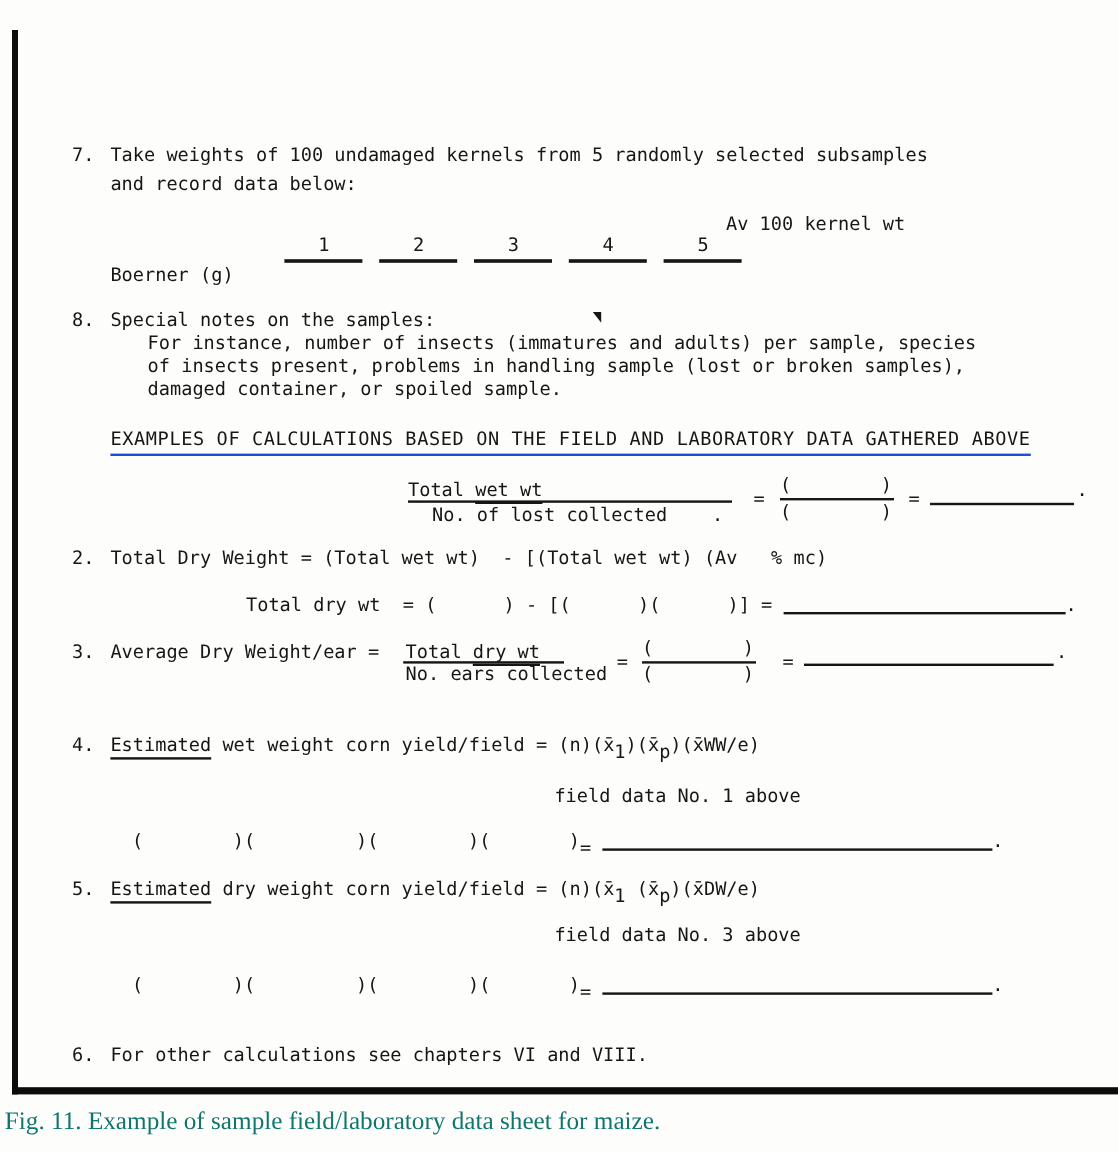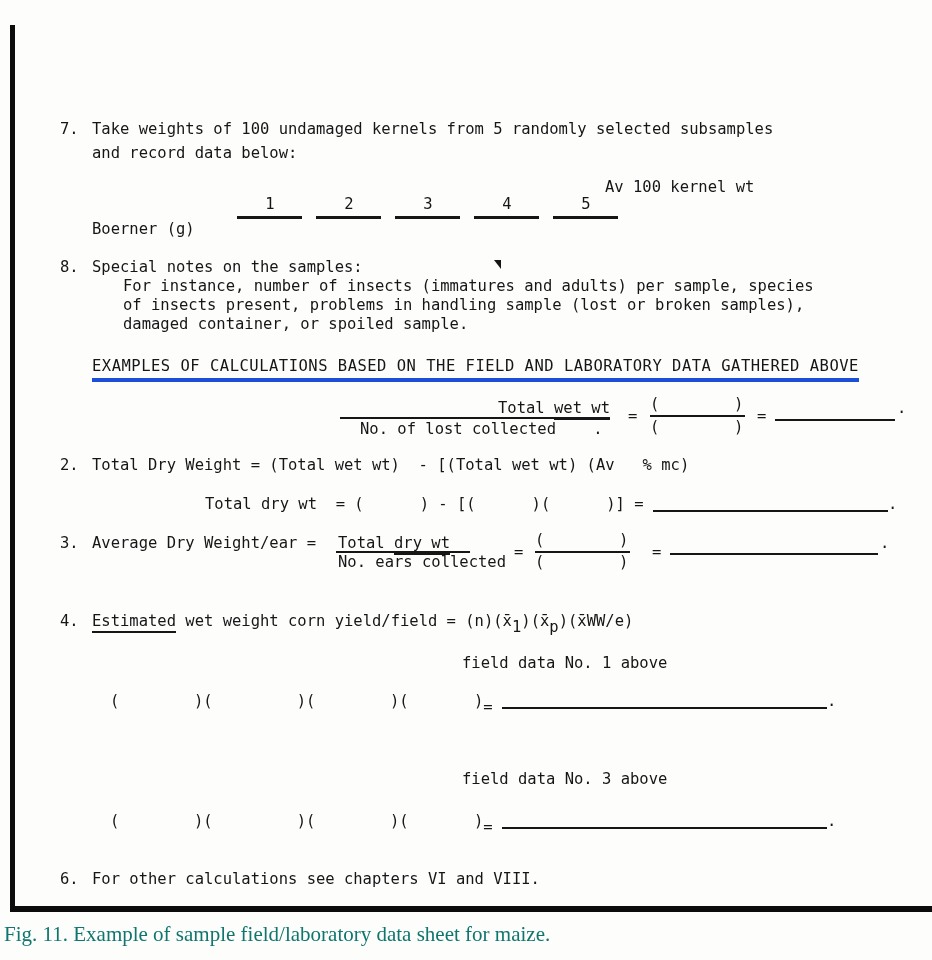--- a/index.html
+++ b/index.html
@@ -7,24 +7,24 @@
     position:relative;width:932px;height:960px;background:#fdfdfc;overflow:hidden;
     font-family:"DejaVu Sans Mono",monospace;color:#161616;
   }
   .line{position:absolute;white-space:pre;font-size:15.5px;line-height:19px;}
   .num{display:inline-block;width:32px;}
   .bar{position:absolute;background:#161616;height:2px;}
   .u{border-bottom:2px solid #161616;padding-bottom:1px;}
   .sub{position:relative;top:6px;}
   .loweq{position:relative;top:6px;}
   .iblank{display:inline-block;border-bottom:2px solid #161616;height:12px;vertical-align:-3px;}
-  .heading{border-bottom:4px solid #1d4ed8;padding-bottom:2px;letter-spacing:0.5px;}
+  .heading{border-bottom:2px solid #1d4ed8;padding-bottom:2px;letter-spacing:0.5px;}
   .kcell{display:inline-block;width:65px;margin-right:14px;border-bottom:3px solid #161616;
          text-align:center;padding-bottom:2px;}
-  .fracnum{text-align:right;}
+  .fracnum{text-align:left;}
   .box-left-border{position:absolute;left:10px;top:25px;width:5px;height:887px;background:#0c0c0c;}
   .box-bottom-border{position:absolute;left:10px;top:906px;width:922px;height:6px;background:#0c0c0c;}
   .ink-mark{position:absolute;left:494px;top:260px;width:0;height:0;
             border-top:9px solid #161616;border-left:7px solid transparent;}
   .caption{position:absolute;left:4px;top:922px;white-space:pre;
            font-family:"Liberation Serif",serif;font-size:21px;color:#0f766e;}
 </style>
 </head>
 <body>
 
@@ -75,20 +75,21 @@
   <div class="bar" style="left:535px;top:551px;width:95px"></div>
   <div class="line" style="left:535px;top:553px">(        )</div>
   <div class="line" style="left:652px;top:543px">=</div>
   <div class="bar" style="left:670px;top:553px;width:208px"></div>
   <div class="line" style="left:880px;top:534px">.</div>
 
   <div class="line" style="left:60px;top:612px"><span class="num">4.</span><span class="u">Estimated</span><span> wet weight corn yield/field = (n)(x̄</span><span class="sub">1</span><span>)(x̄</span><span class="sub">p</span><span>)(x̄WW/e)</span></div>
   <div class="line" style="left:462px;top:654px">field data No. 1 above</div>
   <div class="line" style="left:110px;top:692px"><span>(        )(         )(        )(       )</span><span class="loweq">= </span><span class="iblank" style="width:325px"></span><span>.</span></div>
 
+  <div class="line" style="left:60px;top:732px"><span class="num">5.</span><span class="u">Estimated</span><span> dry weight corn yield/field = (n)(x̄</span><span class="sub">1</span><span> (x̄</span><span class="sub">p</span><span>)(x̄DW/e)</span></div>
   <div class="line" style="left:462px;top:770px">field data No. 3 above</div>
   <div class="line" style="left:110px;top:812px"><span>(        )(         )(        )(       )</span><span class="loweq">= </span><span class="iblank" style="width:325px"></span><span>.</span></div>
 
   <div class="line" style="left:60px;top:870px"><span class="num">6.</span><span>For other calculations see chapters VI and VIII.</span></div>
 
   <div class="caption">Fig. 11. Example of sample field/laboratory data sheet for maize.</div>
 
 </div>
 
 </body></html>

